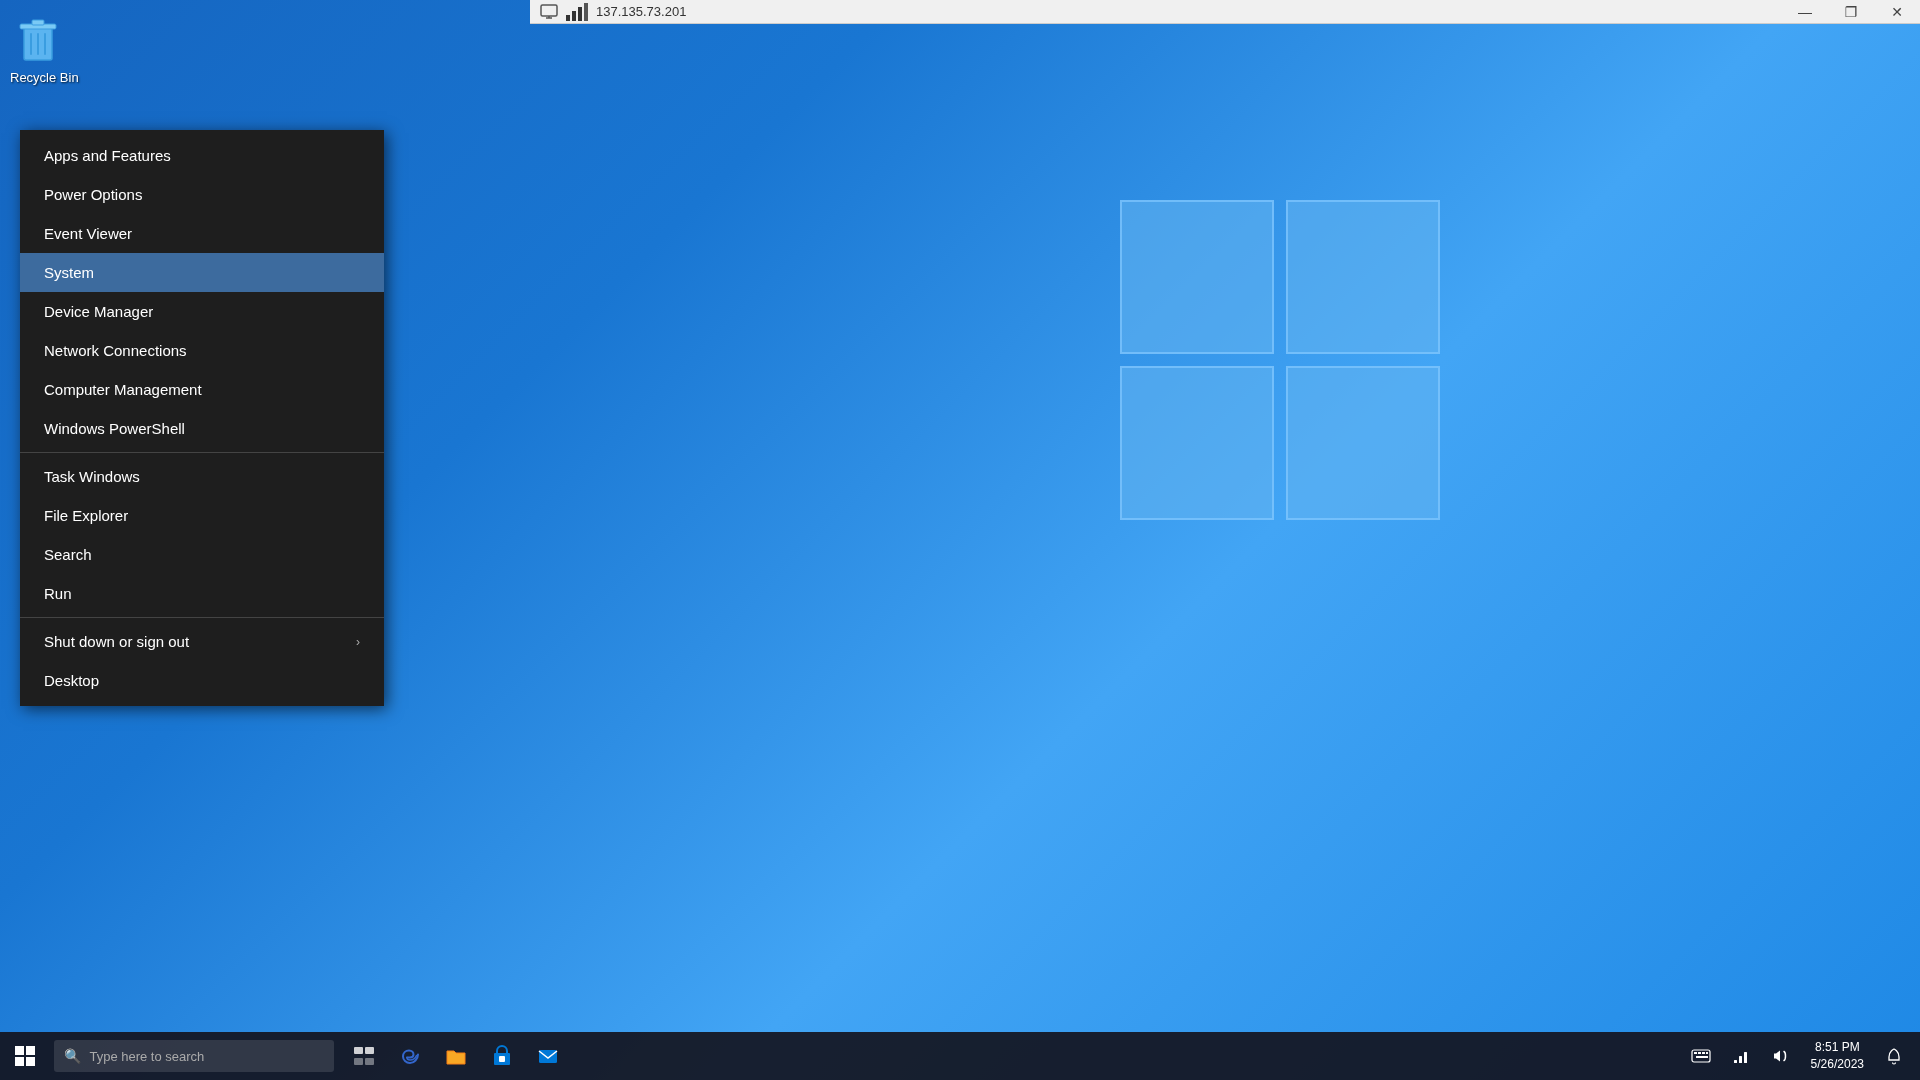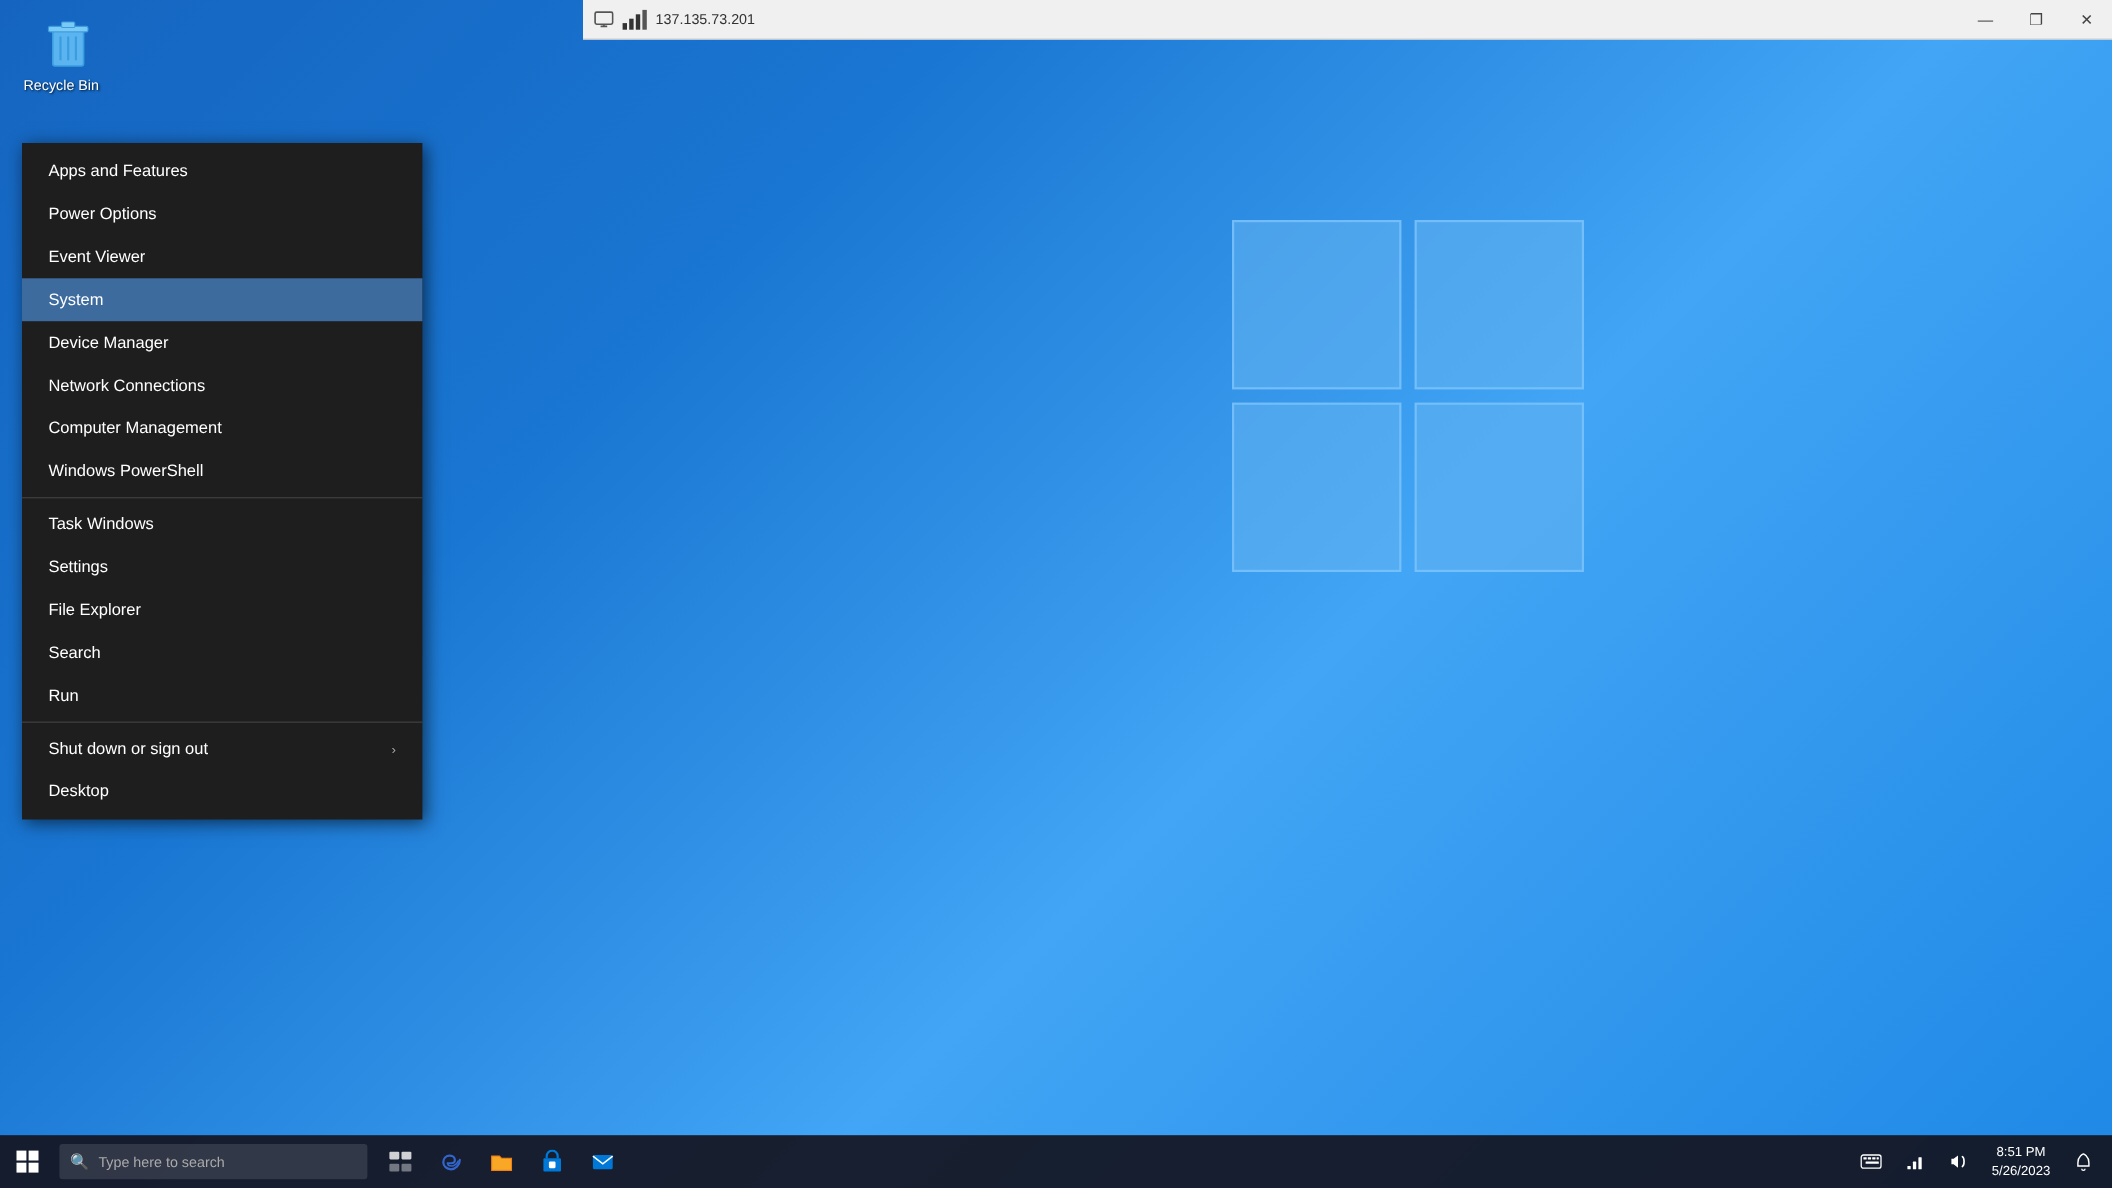--- a/index.html
+++ b/index.html
@@ -44,21 +44,21 @@
       border: 2px solid rgba(130, 200, 255, 0.7);
     }
 
     
     .recycle-bin {
       position: absolute;
       top: 10px;
       left: 10px;
       display: flex;
       flex-direction: column;
-      align-items: flex-end;
+      align-items: flex-start;
       cursor: pointer;
       width: 80px;
     }
 
     .recycle-bin-icon {
       width: 56px;
       height: 56px;
       margin-bottom: 4px;
     }
 
@@ -106,21 +106,21 @@
       font-size: 12px;
       color: #aaa;
     }
 
     
     .remote-titlebar {
       position: absolute;
       top: 0;
       left: 530px;
       right: 0;
-      height: 36px;
+      height: 24px;
       background: #f0f0f0;
       display: flex;
       align-items: center;
       justify-content: space-between;
       border-bottom: 1px solid #ccc;
       z-index: 200;
     }
 
     .remote-titlebar-left {
       display: flex;
@@ -351,23 +351,20 @@
       <span>Computer Management</span>
     </div>
     <div class="menu-item">
       <span>Windows PowerShell</span>
     </div>
     <div class="menu-separator"></div>
     <div class="menu-item">
       <span>Task Windows</span>
     </div>
     <div class="menu-item">
-      <span>Settings</span>
-    </div>
-    <div class="menu-item">
       <span>File Explorer</span>
     </div>
     <div class="menu-item">
       <span>Search</span>
     </div>
     <div class="menu-item">
       <span>Run</span>
     </div>
     <div class="menu-separator"></div>
     <div class="menu-item">

